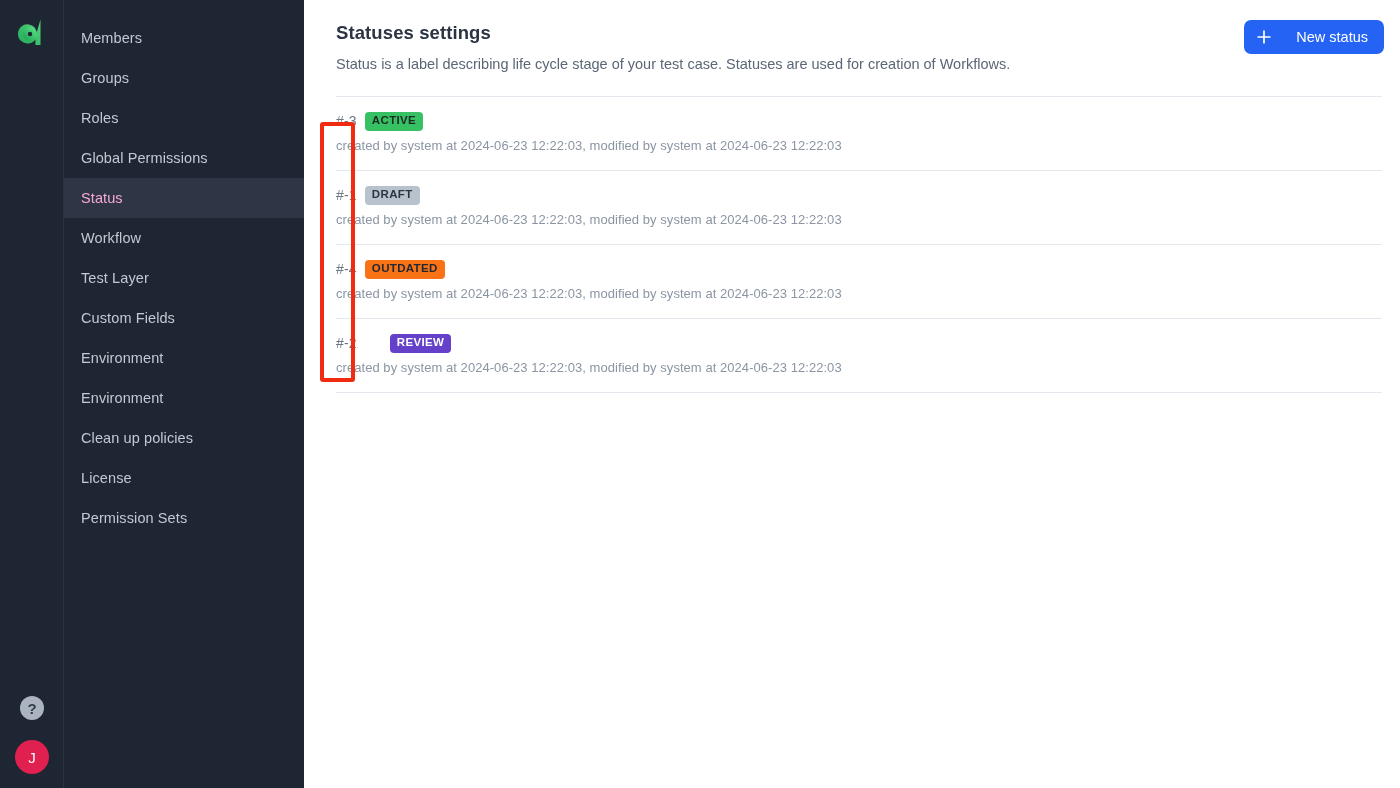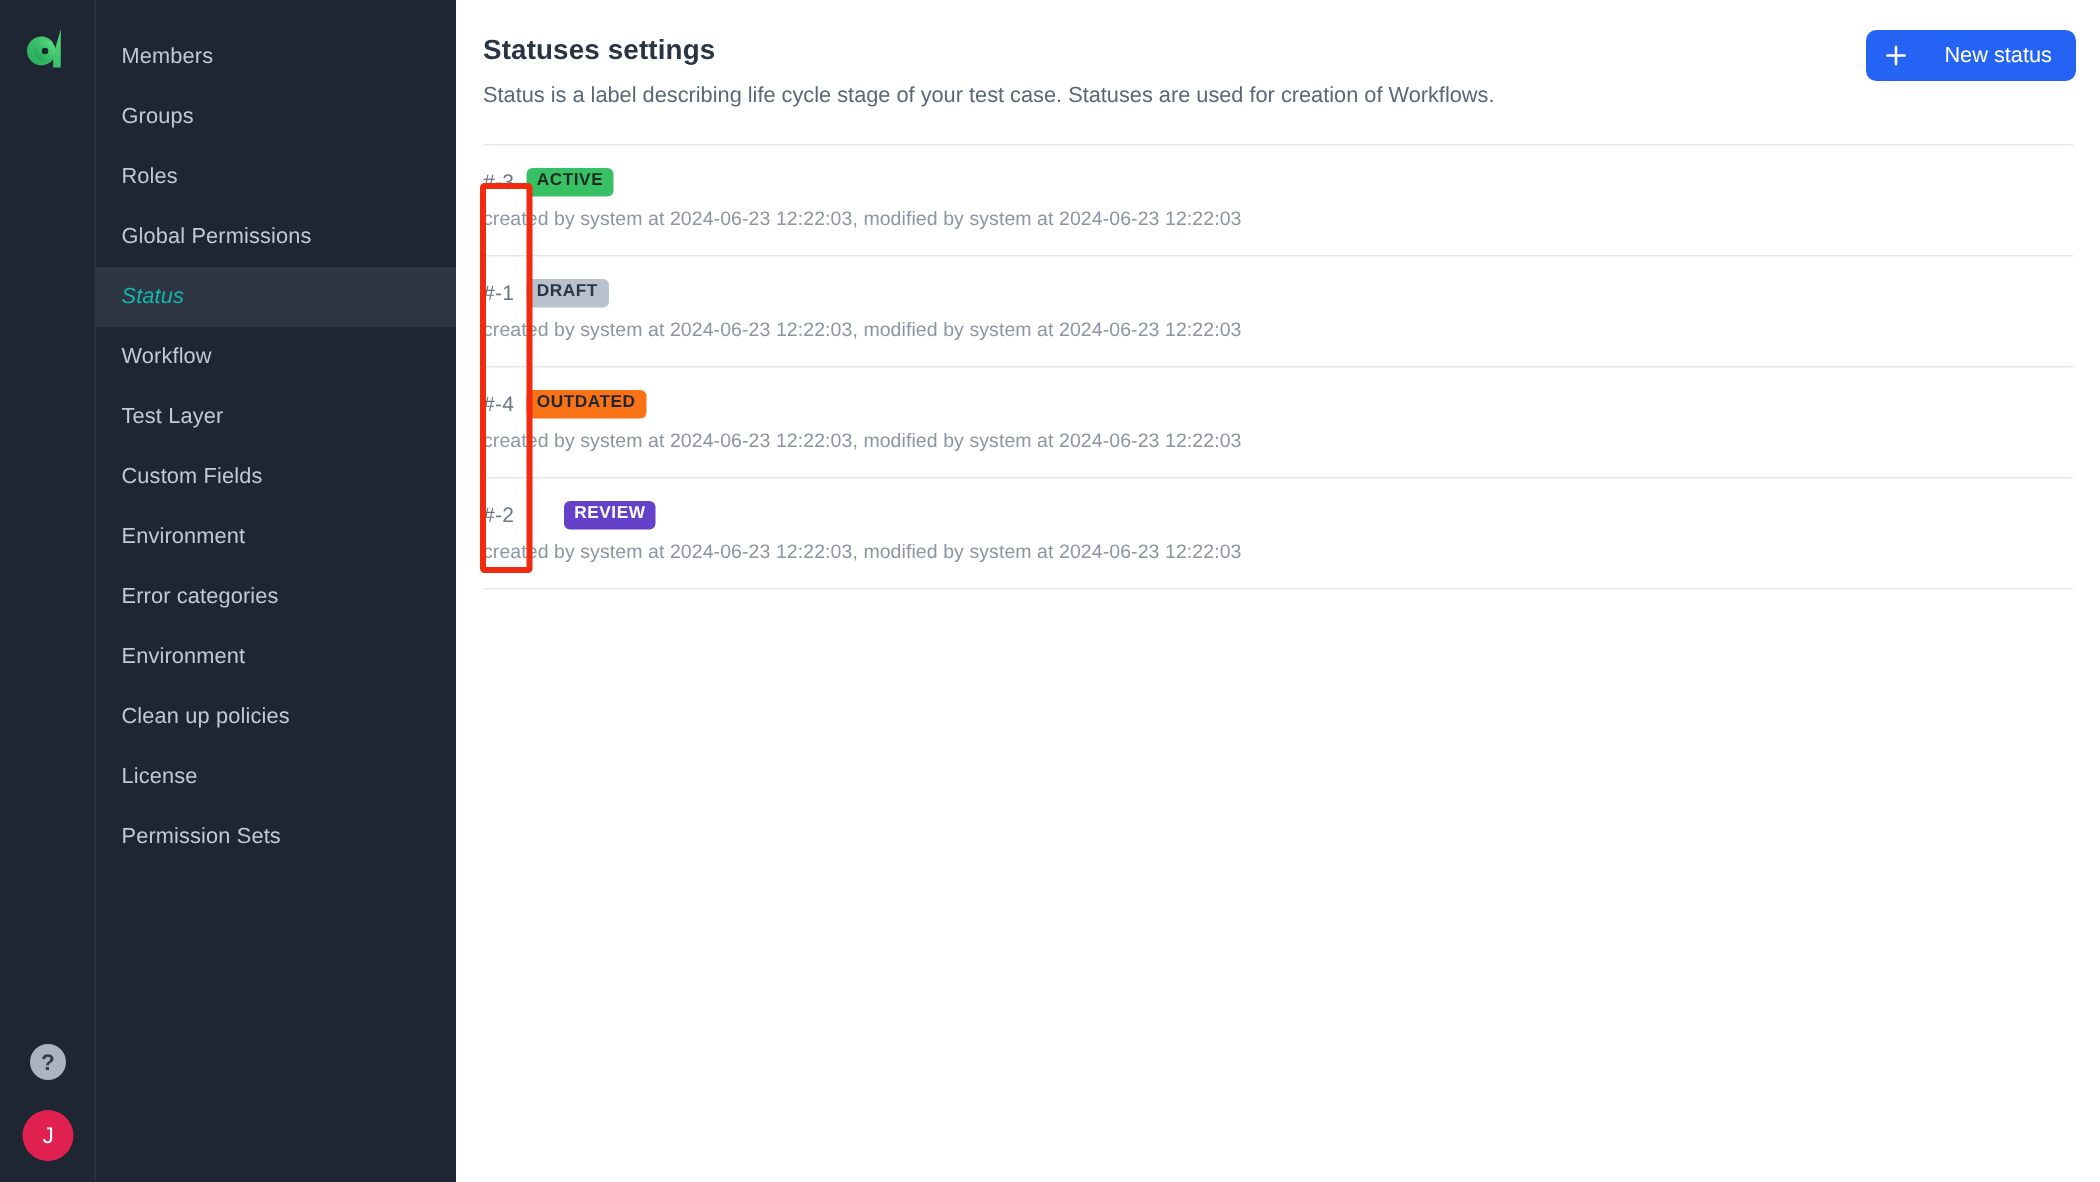--- a/index.html
+++ b/index.html
@@ -99,31 +99,30 @@
     align-items: center;
     padding-left: 17px;
     font-size: 14.5px;
     color: #c3c9d2;
     letter-spacing: 0.1px;
     cursor: pointer;
   }
 
   .nav-item.active {
     background: #2e3646;
-    color: #14b8a6;
-    font-style: italic;
+    color: #f9a8d4;
   }
 
   
   .main {
     flex: 1 1 auto;
     height: 740px;
     background: #ffffff;
     position: relative;
-    padding: 0 16px 0 18px;
+    padding: 0 16px 0 32px;
   }
 
   .page-head {
     display: flex;
     align-items: flex-start;
     justify-content: space-between;
     padding-top: 20px;
   }
 
   .page-title {
@@ -268,23 +267,20 @@
         <span>Workflow</span>
       </div>
       <div class="nav-item">
         <span>Test Layer</span>
       </div>
       <div class="nav-item">
         <span>Custom Fields</span>
       </div>
       <div class="nav-item">
         <span>Environment</span>
-      </div>
-      <div class="nav-item">
-        <span>Error categories</span>
       </div>
       <div class="nav-item">
         <span>Environment</span>
       </div>
       <div class="nav-item">
         <span>Clean up policies</span>
       </div>
       <div class="nav-item">
         <span>License</span>
       </div>

